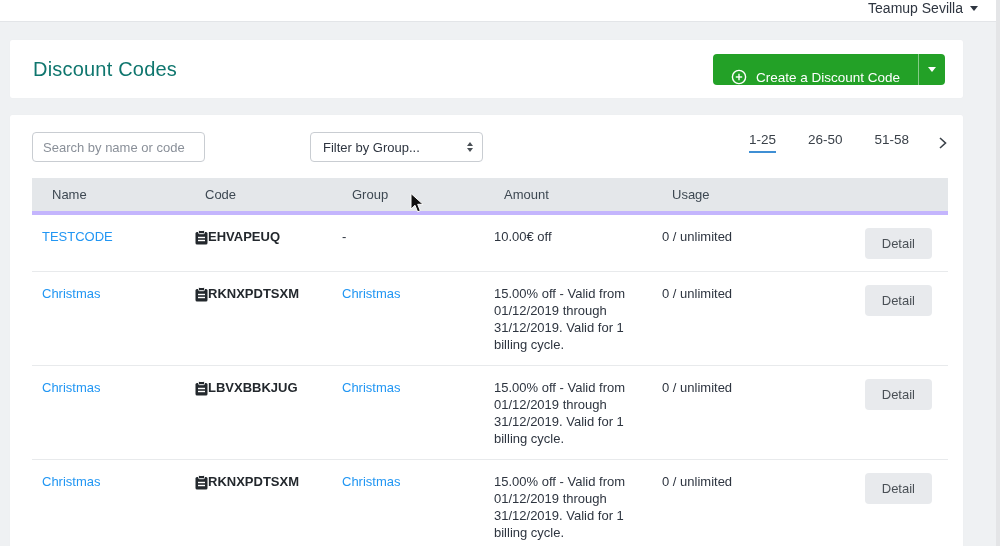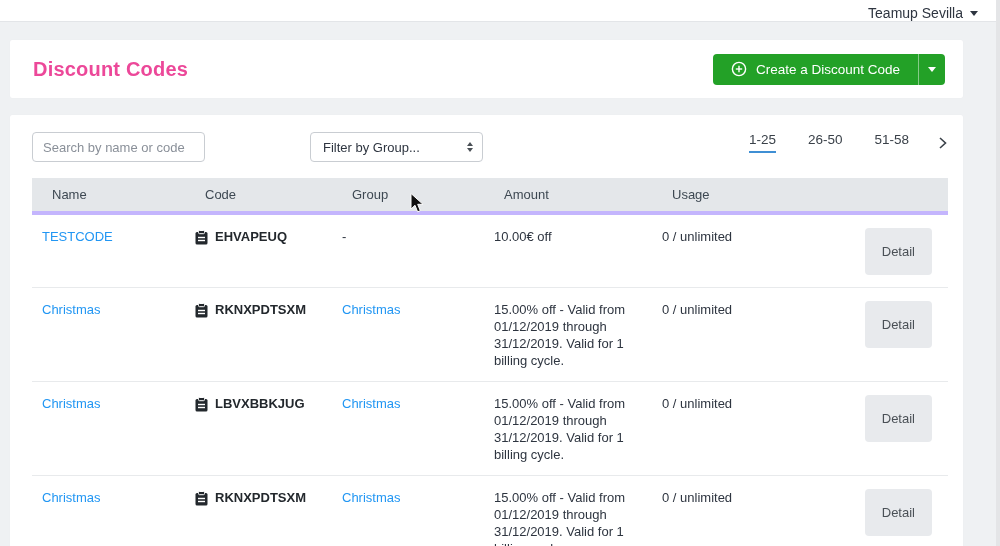--- a/index.html
+++ b/index.html
@@ -10,21 +10,21 @@
     color:#2e3540;
     overflow:hidden;
     position:relative;
   }
   
   .topbar {
     background:#fff;
     height:22px;
     border-bottom:1px solid #e3e5e8;
     display:flex;
-    align-items:flex-end;
+    align-items:flex-start;
     justify-content:flex-end;
     padding:0 22px 0 0;
   }
   .account-menu {
     display:flex; align-items:center; gap:7px;
     font-size:14px; color:#2e3540; cursor:pointer;
   }
   .caret-down {
     width:0; height:0;
     border-left:4.5px solid transparent;
@@ -42,35 +42,35 @@
   .header-card {
     margin-top:18px;
     height:58px;
     display:flex;
     align-items:center;
     justify-content:space-between;
     padding:0 18px 0 23px;
   }
   .page-title {
     font-size:20px;
-    font-weight:700;
-    color:#ec4899;
+    font-weight:400;
+    color:#0f766e;
     letter-spacing:0.2px;
   }
   
   .split-btn { display:flex; }
   .btn-green {
     background:#23a127;
     color:#fff;
     border:none;
     font-family:"Liberation Sans", sans-serif;
     font-size:13.5px;
     height:31px;
     display:flex;
-    align-items:center;
+    align-items:flex-end;
     gap:9px;
     padding:0 18px;
     cursor:pointer;
     border-radius:4px 0 0 4px;
   }
   .btn-green-caret {
     background:#23a127;
     border:none;
     border-left:1px solid rgba(255,255,255,0.45);
     width:27px;
@@ -171,31 +171,31 @@
   tbody td {
     font-size:13px;
     padding:13px 10px 12px 10px;
     vertical-align:top;
     border-bottom:1px solid #e8eaec;
     line-height:17px;
     color:#2e3540;
   }
   tbody tr:first-child td { border-top:4px solid #c4b5fd; }
   a.cell-link { color:#2196f3; text-decoration:none; cursor:pointer; }
-  .code-cell { display:flex; align-items:center; gap:7px; font-weight:bold; color:#23282d; }
+  .code-cell { display:flex; align-items:center; font-weight:bold; color:#23282d; }
   .clipboard-icon { flex:0 0 auto; margin-top:1px; }
   .td-actions { text-align:right; padding-right:16px; }
   .detail-btn {
     background:#e8eaed;
     border:none;
     border-radius:4px;
     font-family:"Liberation Sans", sans-serif;
     font-size:13px;
     color:#4a5056;
-    padding:16px 17px;
+    padding:8px 17px;
     cursor:pointer;
   }
   
   .scrollbar {
     position:absolute; top:0; right:0; width:4px; height:546px;
     background:#e4e5e7;
   }
   
   .cursor { position:absolute; left:410px; top:193px; pointer-events:none; z-index:50; }
 </style>

